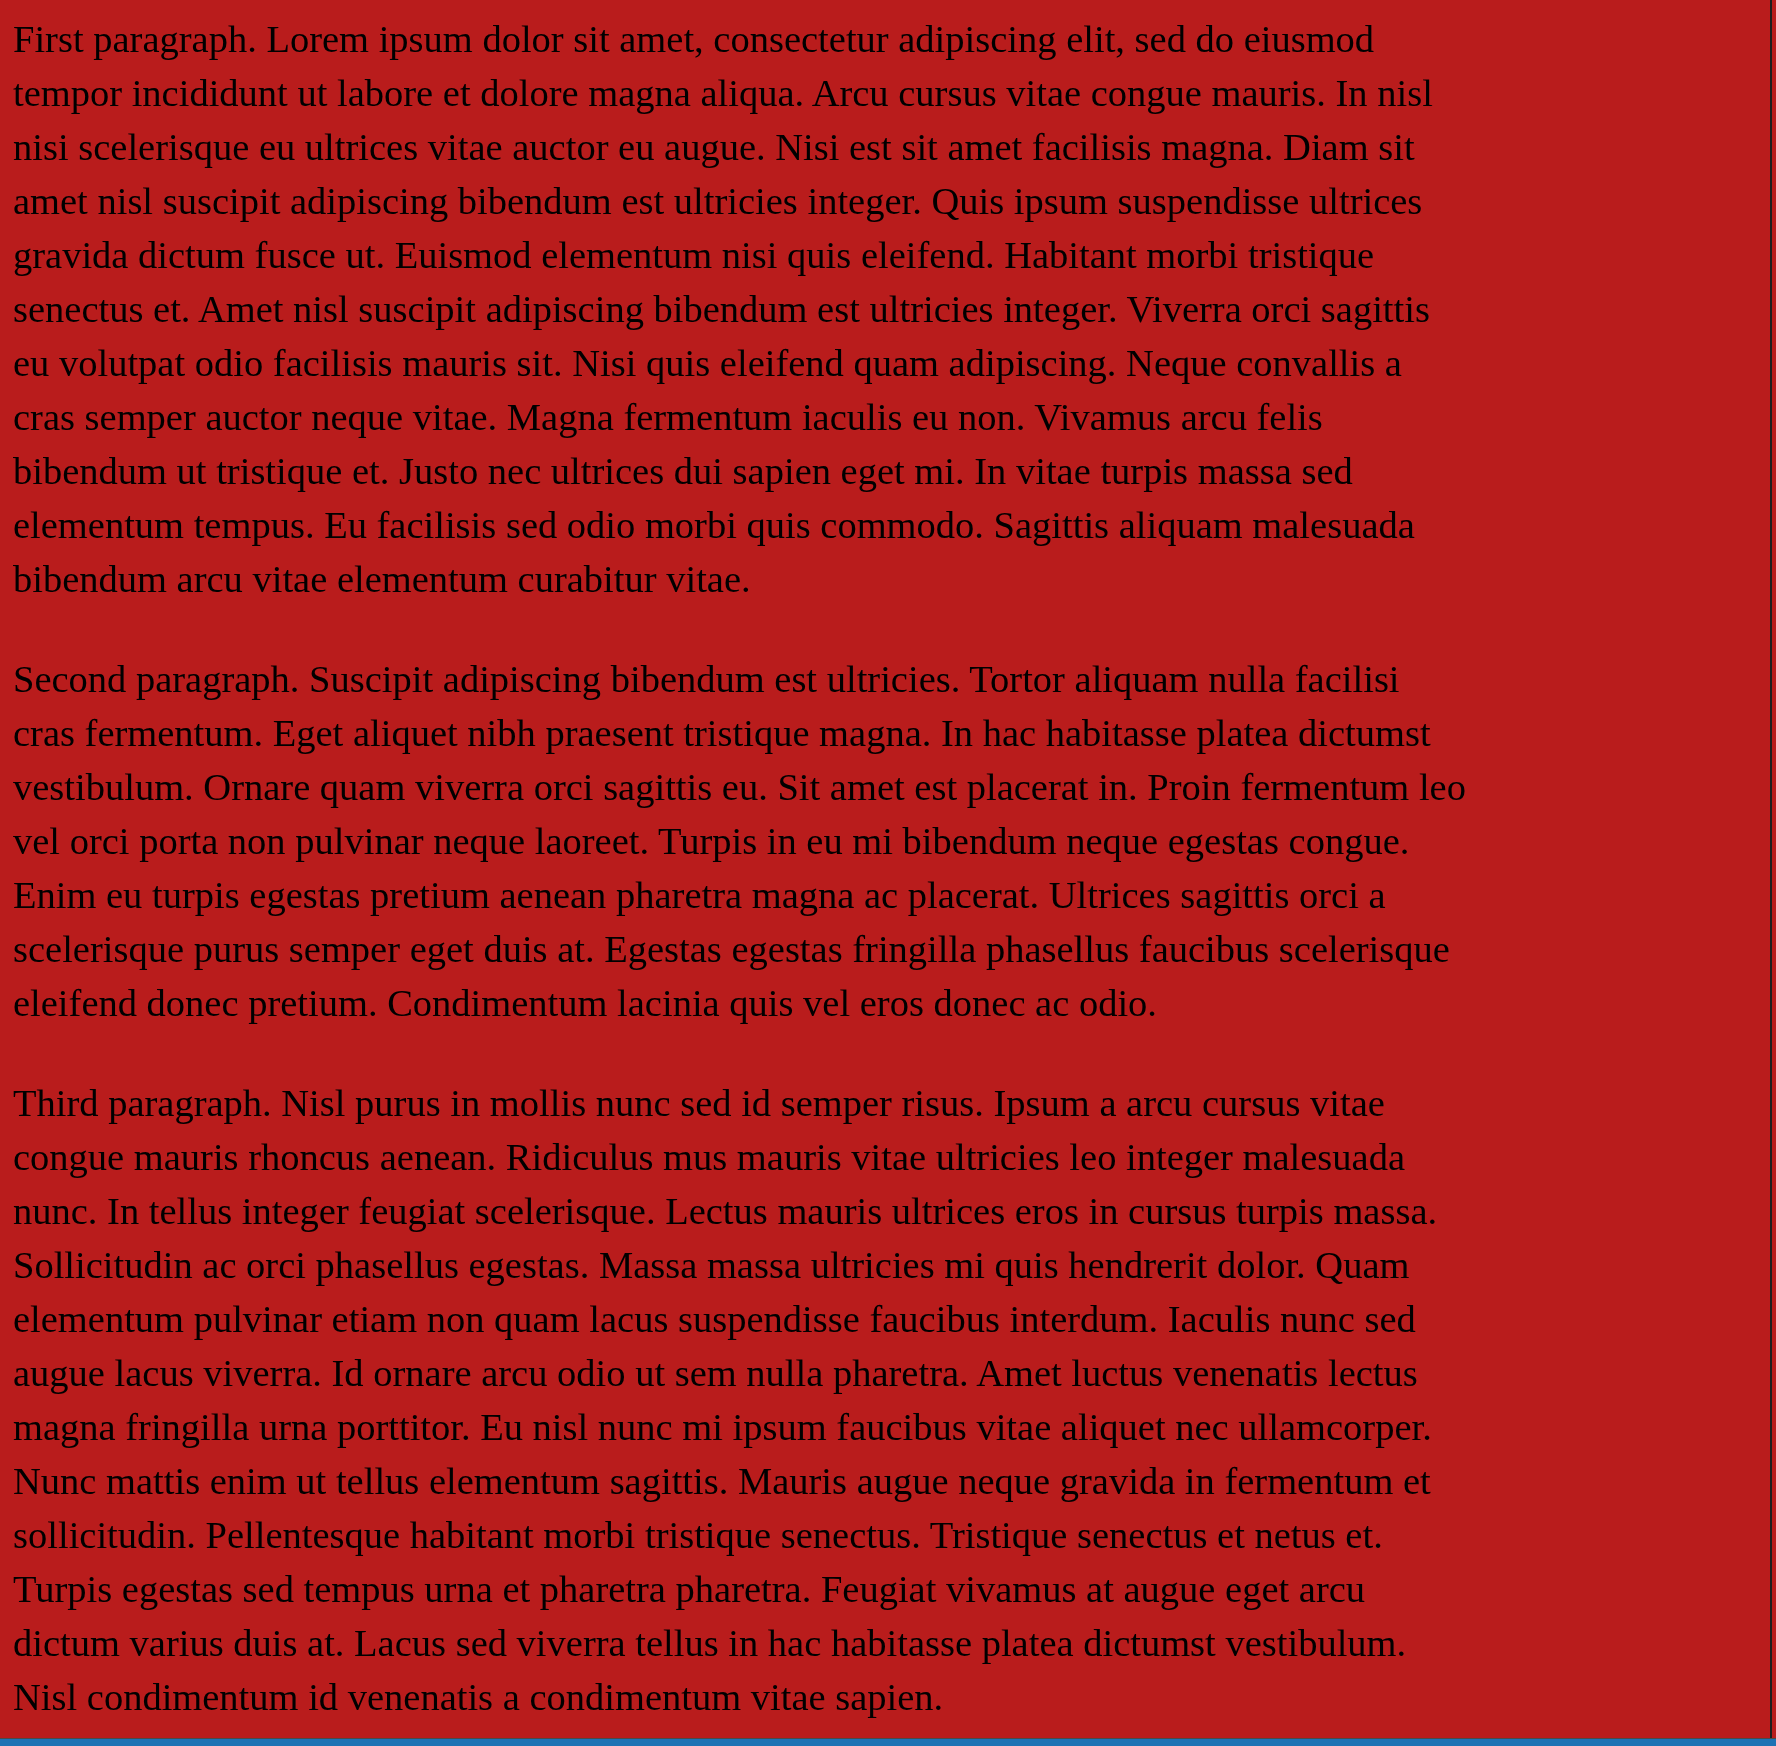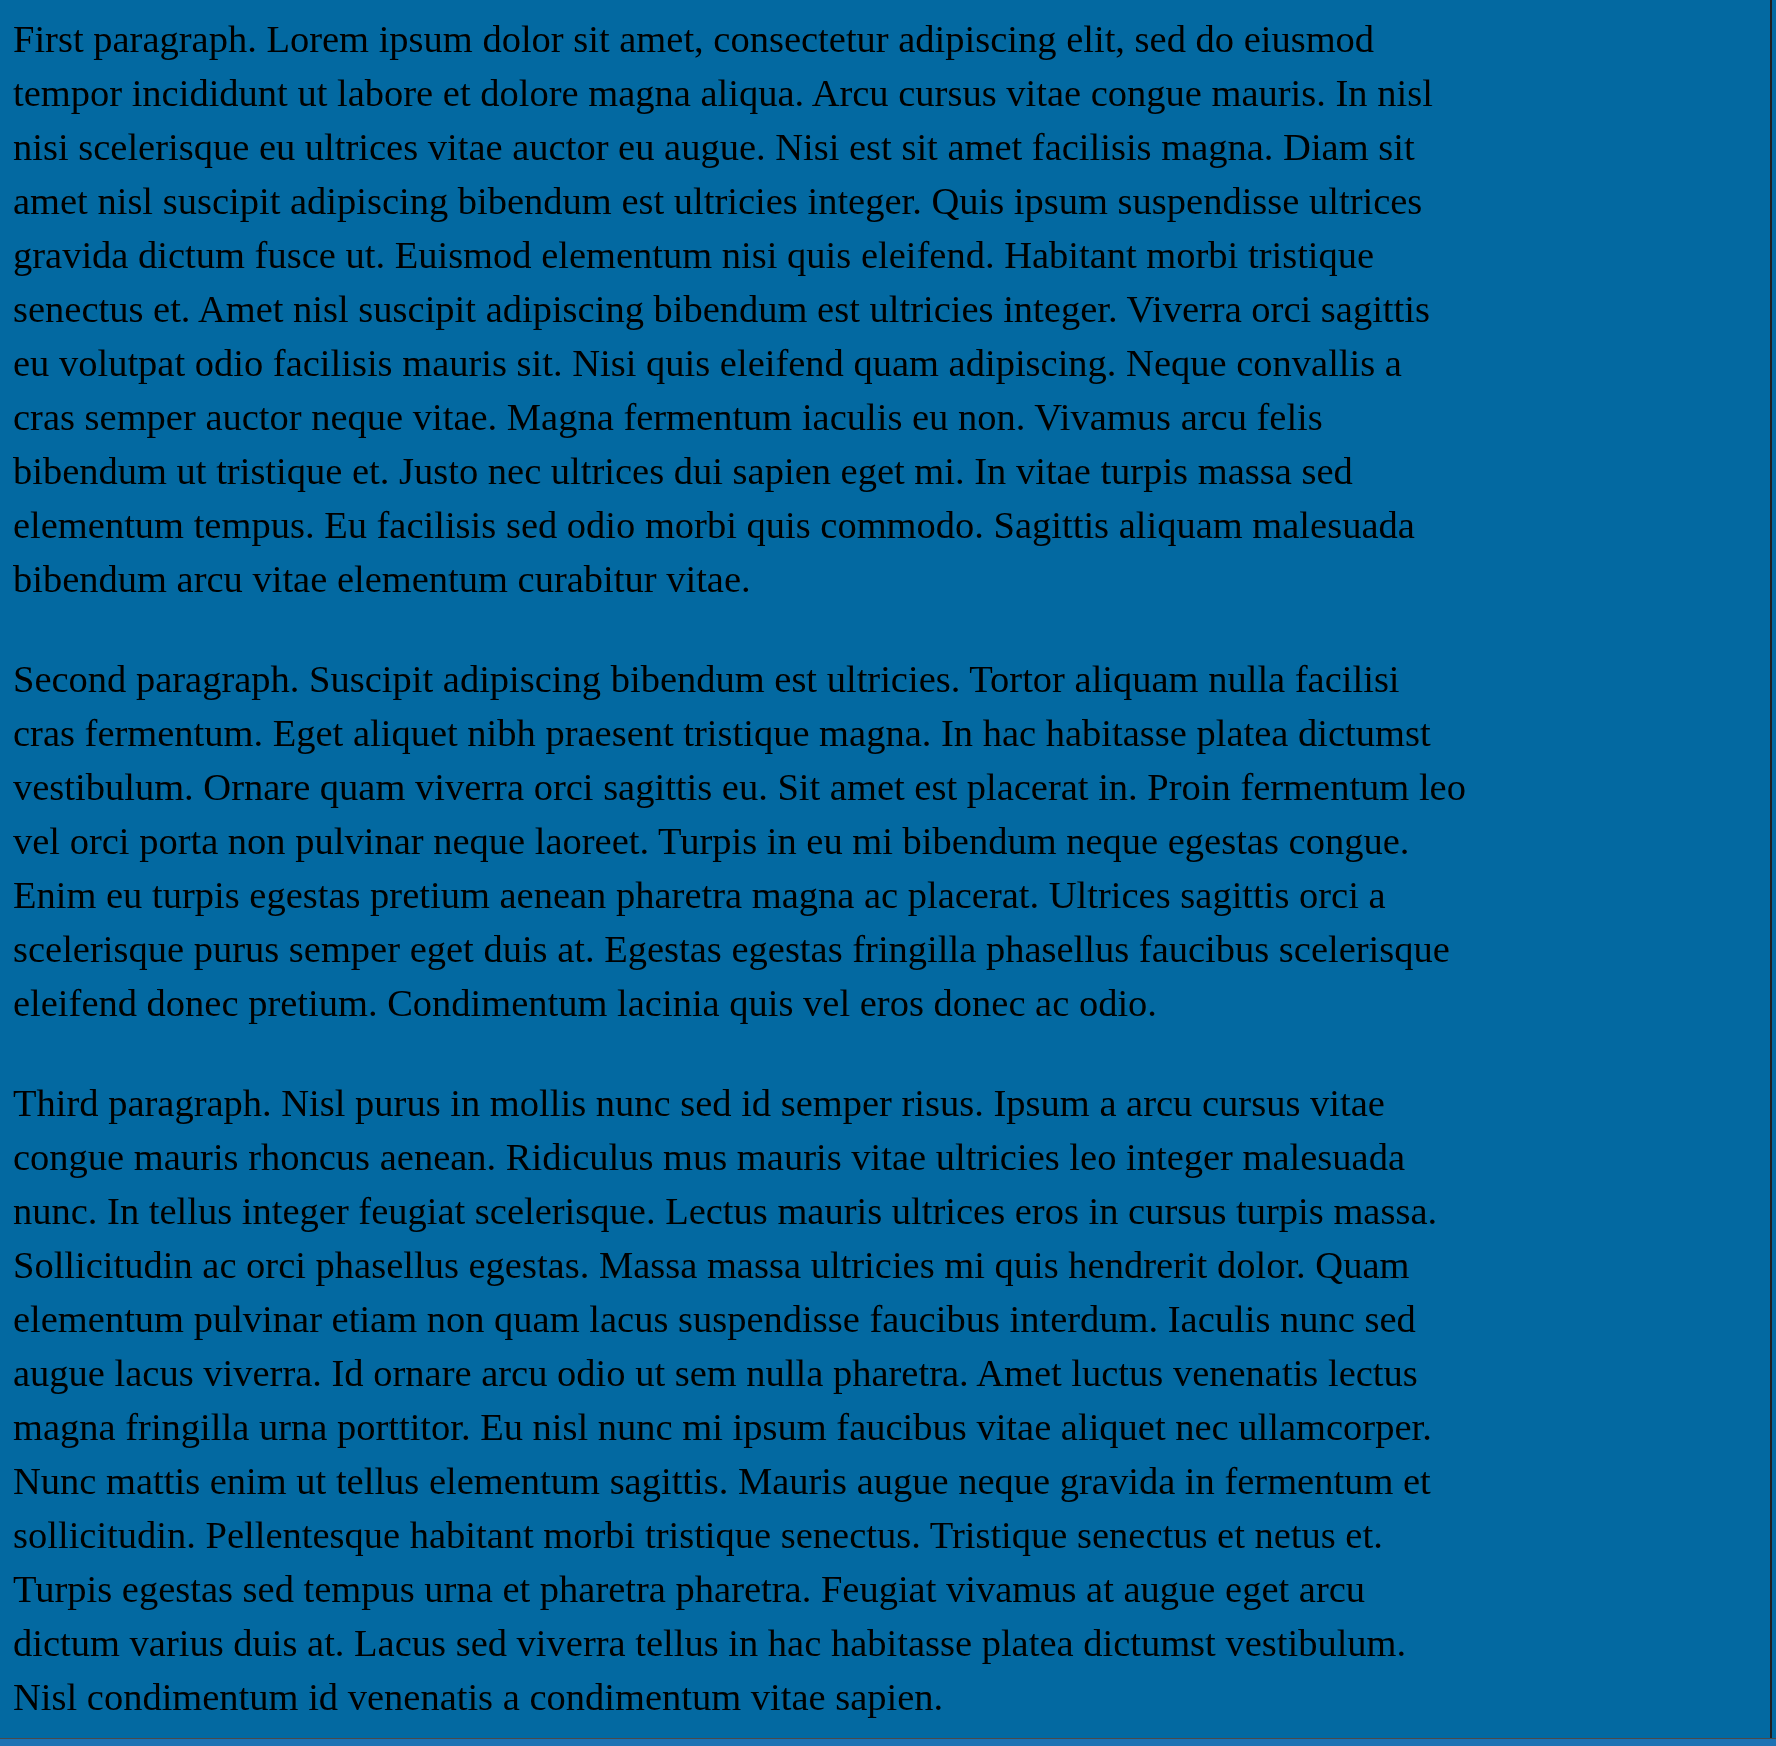--- a/index.html
+++ b/index.html
@@ -4,21 +4,21 @@
 <style>
   html, body {
     margin: 0;
     padding: 0;
     background: #ffffff;
   }
   .page {
     position: relative;
     width: 1776px;
     height: 1746px;
-    background: #0369a1;
+    background: #b91c1c;
     overflow: hidden;
     font-family: "Liberation Serif", "DejaVu Serif", serif;
   }
   .text-block {
     position: absolute;
     top: 12px;
     left: 13px;
     right: 30px;
   }
   .para {

